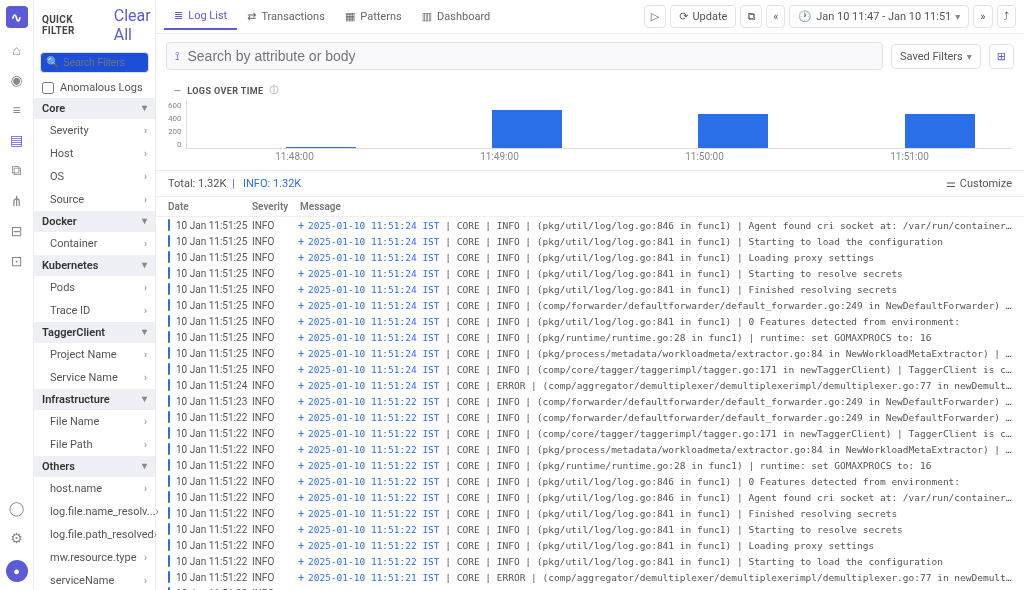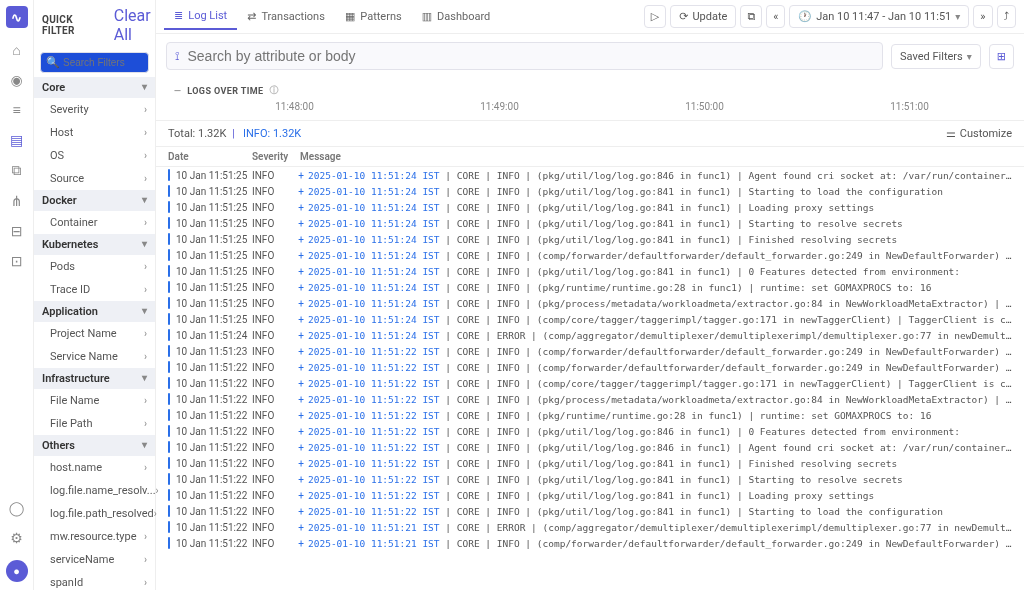--- a/index.html
+++ b/index.html
@@ -85,20 +85,24 @@
 
   <div class="sidebar">
     <div class="sb-header">
       <span class="title">QUICK FILTER</span>
       <span class="clear">Clear All</span>
     </div>
     <div class="sb-search">
       <span class="mag">🔍</span>
       <input placeholder="Search Filters" style="">
     </div>
+    <div class="sb-check">
+      <input type="checkbox" style="">
+      <span>Anomalous Logs</span>
+    </div>
     <div id="sb-groups">
         <div class="sb-group">
           <span>Core</span>
           <span class="chev">▾</span>
         </div>
         <div class="sb-item">
           <span>Severity</span>
           <span class="chev">›</span>
         </div>
         <div class="sb-item">
@@ -127,21 +131,21 @@
         </div>
         <div class="sb-item">
           <span>Pods</span>
           <span class="chev">›</span>
         </div>
         <div class="sb-item">
           <span>Trace ID</span>
           <span class="chev">›</span>
         </div>
         <div class="sb-group">
-          <span>Application</span>
+          <span>TaggerClient</span>
           <span class="chev">▾</span>
         </div>
         <div class="sb-item">
           <span>Project Name</span>
           <span class="chev">›</span>
         </div>
         <div class="sb-item">
           <span>Service Name</span>
           <span class="chev">›</span>
         </div>
@@ -236,20 +240,34 @@
         </div>
       <div class="iconbtn">⊞</div>
     </div>
 
     <div class="chartsec">
       <div class="ctitle">
           <span style="color:#999">—</span>
           <span>LOGS OVER TIME</span>
           <span style="color:#bbb">ⓘ</span>
         </div>
+      <div class="chartwrap">
+        <div class="yaxis" id="yaxis">
+            <div>600</div>
+            <div>400</div>
+            <div>200</div>
+            <div>0</div>
+          </div>
+        <div class="plot" id="plot">
+            <div class="bar" style="height: 0.8px; left: 12%;"></div>
+            <div class="bar" style="height: 37.6px; left: 37%;"></div>
+            <div class="bar" style="height: 33.6px; left: 62%;"></div>
+            <div class="bar" style="height: 33.6px; left: 87%;"></div>
+          </div>
+      </div>
       <div class="xaxis" id="xaxis">
           <div class="xtick">11:48:00</div>
           <div class="xtick">11:49:00</div>
           <div class="xtick">11:50:00</div>
           <div class="xtick">11:51:00</div>
         </div>
     </div>
 
     <div class="totals">
       <span>Total:</span>&nbsp;

